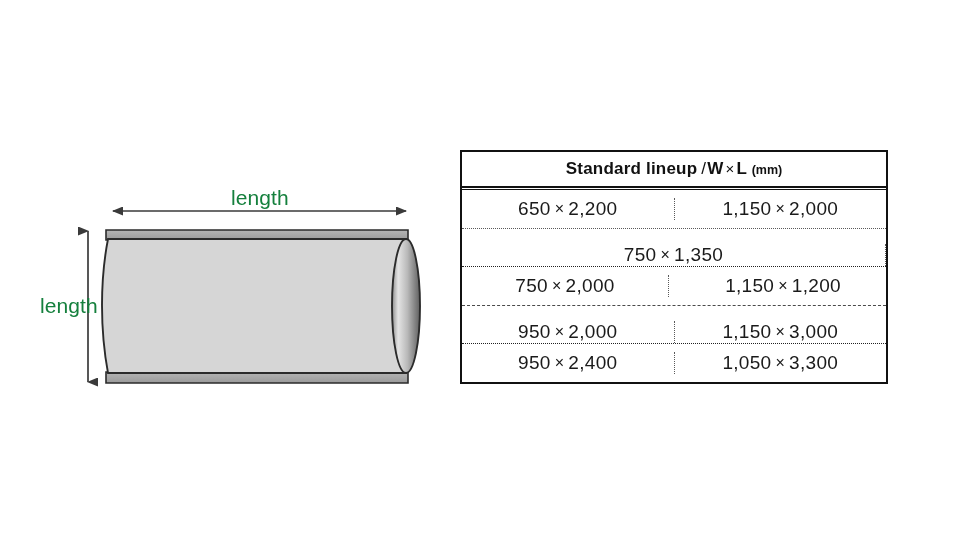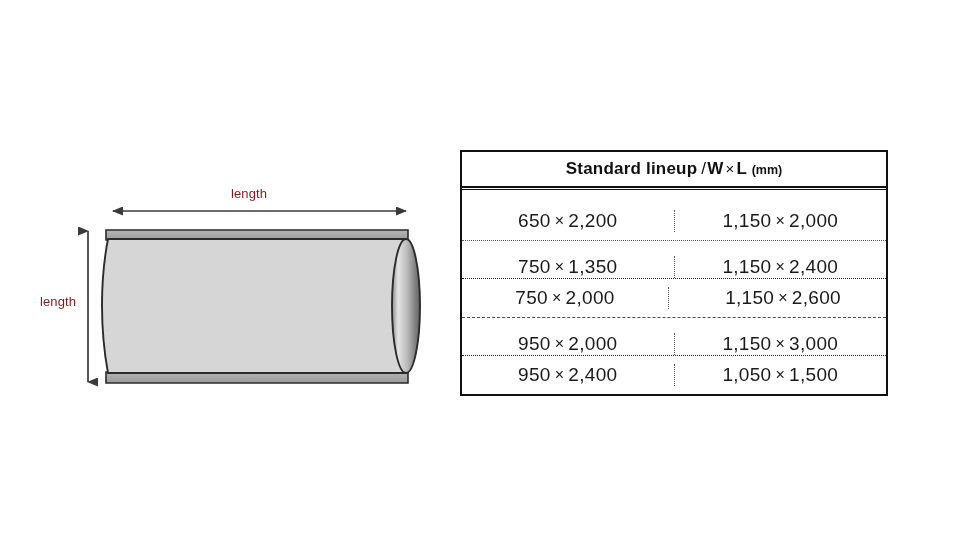--- a/index.html
+++ b/index.html
@@ -14,22 +14,22 @@
   }
   #stage{position:absolute;left:0;top:0;width:960px;height:540px;}
 
   
   #diagram{position:absolute;left:0;top:0;width:450px;height:540px;}
   #diagram svg{position:absolute;left:0;top:0;}
 
   .dim-label{
     position:absolute;
     font-family:"Liberation Sans", sans-serif;
-    font-size:13px;
-    color:#7f1d1d;
+    font-size:21px;
+    color:#15803d;
     white-space:nowrap;
     letter-spacing:0.1px;
   }
   #label-length{left:231px;top:186px;}
   #label-width{left:40px;top:294px;}
 
   
   #lineup-table{
     position:absolute;
     left:460px;top:150px;
@@ -49,21 +49,21 @@
     font-size:17px;
     font-weight:bold;
     color:#111;
     letter-spacing:0.2px;
     white-space:nowrap;
   }
   .tbl-header .hsep{font-weight:normal;padding:0 1px 0 4px;}
   .tbl-header .hx{font-weight:normal;font-size:15px;padding:0 2px;}
   .tbl-header .hunit{font-size:12.5px;font-weight:bold;letter-spacing:0;}
 
-  .tbl-body{display:block;margin-top:12px;}
+  .tbl-body{display:block;}
   .trow{
     display:flex;
     height:37.5px;
     align-items:center;
     border-bottom:1px dotted #5a5a5a;
   }
   .trow.rowmid{border-bottom:1px dashed #4a4a4a;gap:11px;}
   .trow.rowheavy{border-bottom:1.6px dotted #222;align-items:flex-end;}
   .trow:last-child{border-bottom:none;}
   .tcell{
@@ -146,34 +146,33 @@
 
     <div class="tbl-body">
 
       <div class="trow">
         <div class="tcell left-col"><span>650</span><span class="mx">×</span><span>2,200</span></div>
         <div class="tcell"><span>1,150</span><span class="mx">×</span><span>2,000</span></div>
       </div>
 
       <div class="trow rowheavy">
         <div class="tcell left-col"><span>750</span><span class="mx">×</span><span>1,350</span></div>
-        <div class="tcell"><span>1,150</span><span class="mx">×</span><span>2,400</span></div>
       </div>
 
       <div class="trow rowmid">
         <div class="tcell left-col"><span>750</span><span class="mx">×</span><span>2,000</span></div>
-        <div class="tcell"><span>1,150</span><span class="mx">×</span><span>2,600</span></div>
+        <div class="tcell"><span>1,150</span><span class="mx">×</span><span>1,200</span></div>
       </div>
 
       <div class="trow rowheavy">
         <div class="tcell left-col"><span>950</span><span class="mx">×</span><span>2,000</span></div>
         <div class="tcell"><span>1,150</span><span class="mx">×</span><span>3,000</span></div>
       </div>
 
       <div class="trow">
         <div class="tcell left-col"><span>950</span><span class="mx">×</span><span>2,400</span></div>
-        <div class="tcell"><span>1,050</span><span class="mx">×</span><span>1,500</span></div>
+        <div class="tcell"><span>1,050</span><span class="mx">×</span><span>3,300</span></div>
       </div>
 
     </div>
   </div>
 
 </div>
 
 </body></html>

